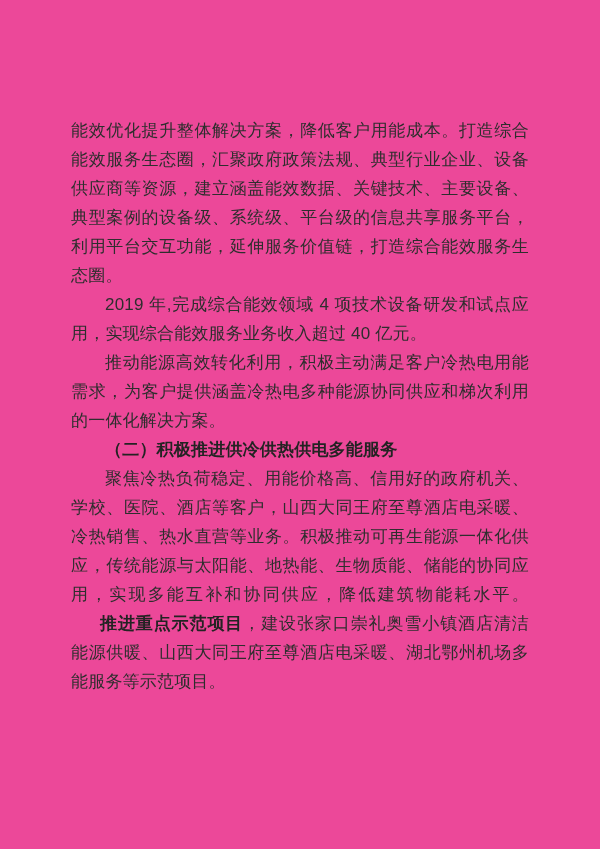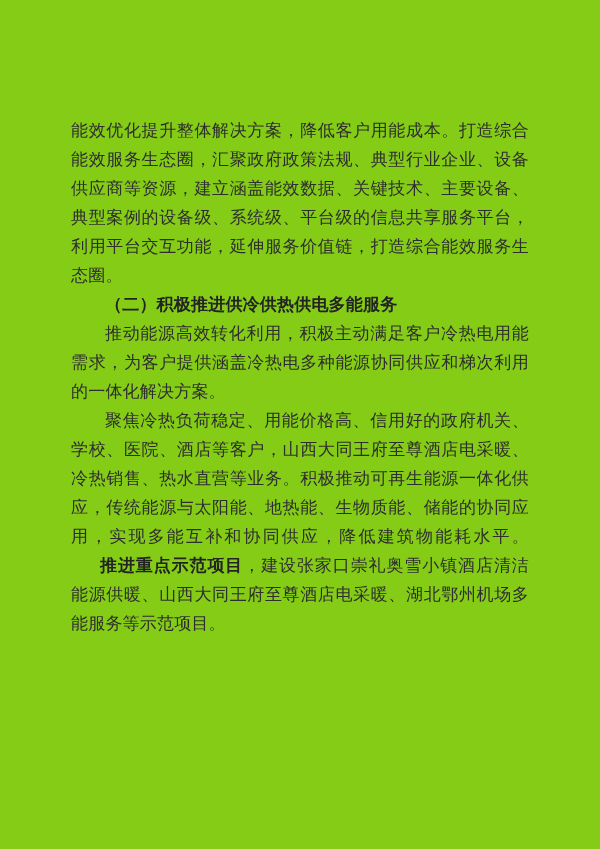--- a/index.html
+++ b/index.html
@@ -8,21 +8,21 @@
     width: 600px;
     height: 849px;
     overflow: hidden;
     background: #ffffff;
   }
   .doc-page {
     box-sizing: border-box;
     width: 600px;
     height: 849px;
     padding: 116px 71px 0 71px;
-    background: #84cc16;
+    background: #ec4899;
     font-family: "Liberation Sans", sans-serif;
     color: #2e2e2e;
     font-size: 17px;
     line-height: 29px;
     text-align: justify;
     letter-spacing: 0.2px;
   }
   .para {
     margin: 0;
     padding: 0;
@@ -40,21 +40,22 @@
     color: #232323;
     margin-left: 29px;
   }
 </style>
 </head>
 <body>
 
 <div class="doc-page">
   <p class="para">能效优化提升整体解决方案，降低客户用能成本。打造综合能效服务生态圈，汇聚政府政策法规、典型行业企业、设备供应商等资源，建立涵盖能效数据、关键技术、主要设备、典型案例的设备级、系统级、平台级的信息共享服务平台，利用平台交互功能，延伸服务价值链，打造综合能效服务生态圈。</p>
 
+  <p class="para indent">2019 年,完成综合能效领域 4 项技术设备研发和试点应用，实现综合能效服务业务收入超过 40 亿元。</p>
 
 
+  <p class="para indent">推动能源高效转化利用，积极主动满足客户冷热电用能需求，为客户提供涵盖冷热电多种能源协同供应和梯次利用的一体化解决方案。</p>
+
   <p class="para indent heading">（二）积极推进供冷供热供电多能服务</p>
-
-  <p class="para indent">推动能源高效转化利用，积极主动满足客户冷热电用能需求，为客户提供涵盖冷热电多种能源协同供应和梯次利用的一体化解决方案。</p>
 
 
   <p class="para indent"><span>聚焦冷热负荷稳定、用能价格高、信用好的政府机关、学校、医院、酒店等客户，山西大同王府至尊酒店电采暖、冷热销售、热水直营等业务。积极推动可再生能源一体化供应，传统能源与太阳能、地热能、生物质能、储能的协同应用，实现多能互补和协同供应，降低建筑物能耗水平。</span><span class="bold-run">推进重点示范项目</span><span>，建设张家口崇礼奥雪小镇酒店清洁能源供暖、山西大同王府至尊酒店电采暖、湖北鄂州机场多能服务等示范项目。</span></p>
 </div>
 
 </body></html>

